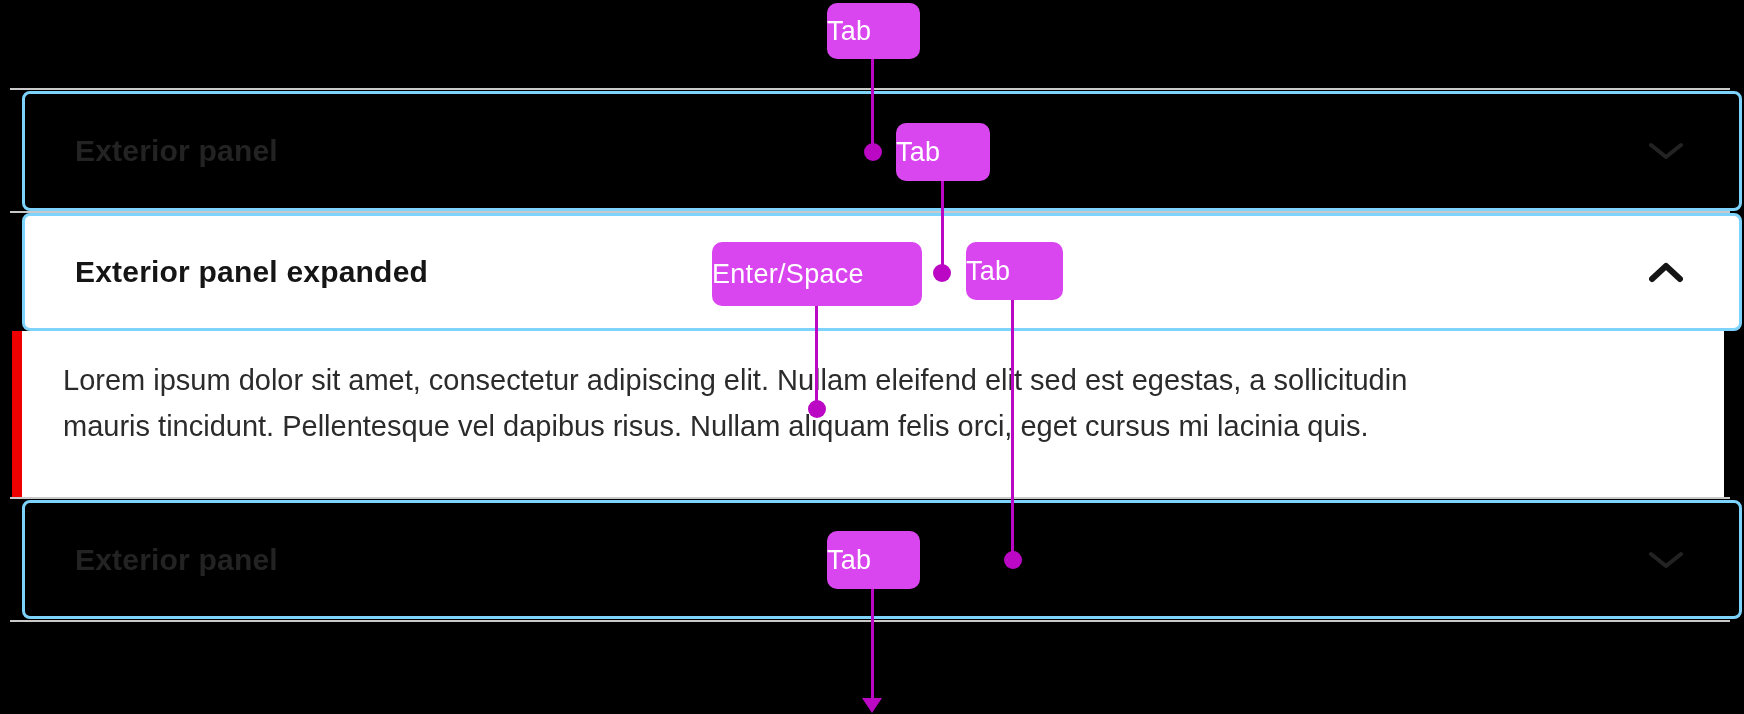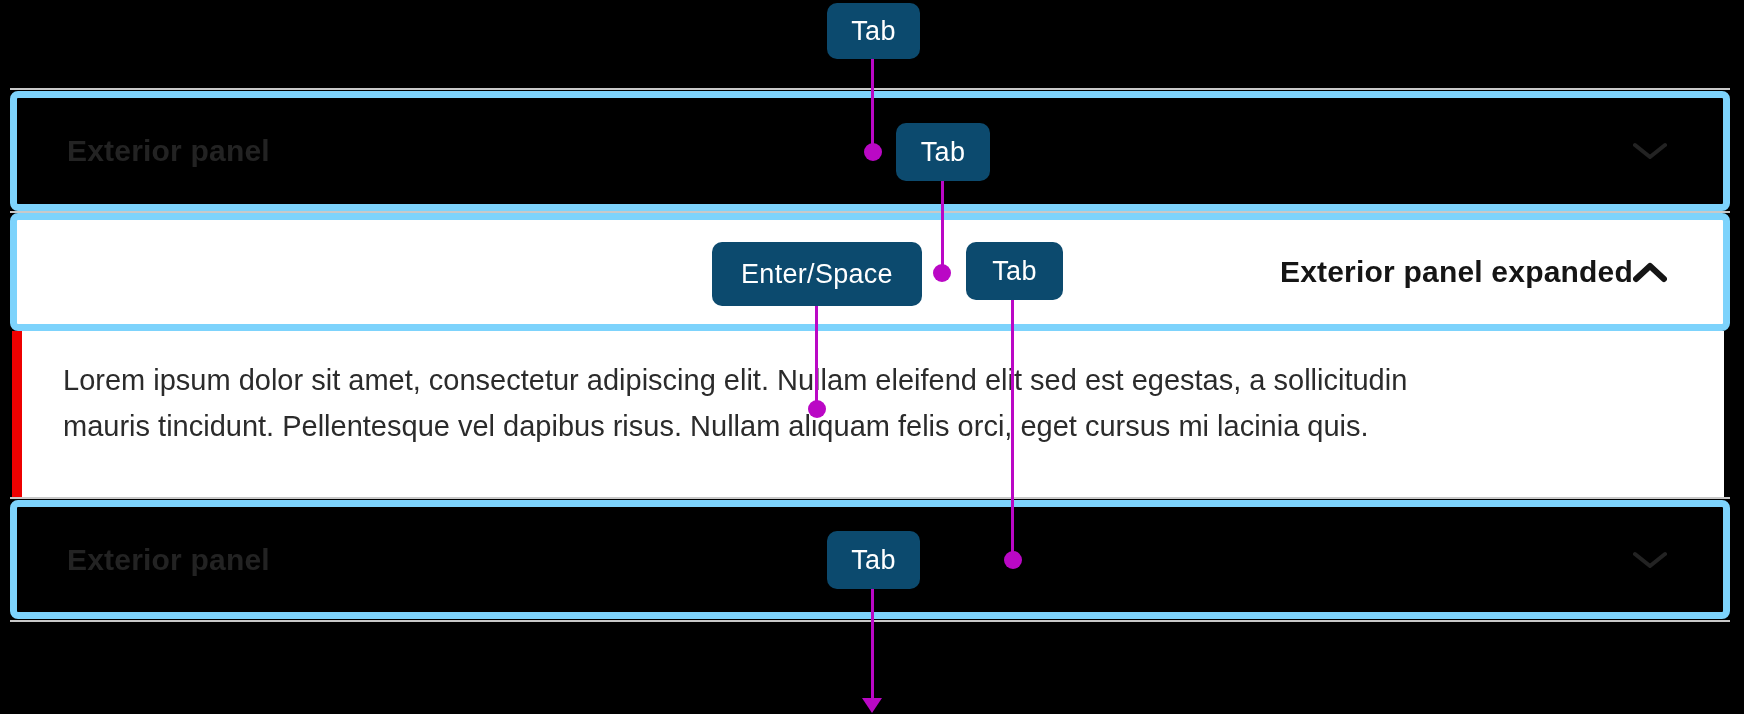--- a/index.html
+++ b/index.html
@@ -3,39 +3,39 @@
 <meta charset="utf-8">
 <style>
   html,body{margin:0;padding:0;background:#000;}
   body{width:1744px;height:714px;overflow:hidden;font-family:"Liberation Sans",sans-serif;}
   .stage{position:relative;width:1744px;height:714px;background:#000;}
 
   
   .hairline{position:absolute;left:10px;width:1720px;height:2px;background:#c9c9c9;}
 
   
-  .toggle{position:absolute;left:10px;width:1720px;box-sizing:border-box;
-          border:7px solid #7dd3fc;border-radius:8px;display:flex;align-items:center;
+  .toggle{position:absolute;left:22px;width:1720px;box-sizing:border-box;
+          border:3px solid #7dd3fc;border-radius:8px;display:flex;align-items:center;
           justify-content:space-between;padding:0 56px 0 50px;cursor:pointer;}
   .toggle.dark{background:#000;}
-  .toggle.light{background:#fff;justify-content:flex-end;}
+  .toggle.light{background:#fff;}
   .toggle-title{font-size:30px;font-weight:600;letter-spacing:0.2px;}
   .dark .toggle-title{color:#232323;}
   .light .toggle-title{color:#151515;}
   .chev{display:block;}
 
   
   .content{position:absolute;left:12px;top:331px;width:1712px;height:166px;background:#fff;
            box-sizing:border-box;border-left:10px solid #ee0000;}
   .content p{margin:0;padding:26px 0 0 41px;max-width:1420px;font-size:29px;line-height:46px;
              color:#2b2b2b;font-weight:400;}
 
   
-  .badge{position:absolute;background:#0c4a6e;color:#fff;border-radius:10px;
-         display:flex;align-items:center;justify-content:center;font-size:27px;
+  .badge{position:absolute;background:#d946ef;color:#fff;border-radius:10px;
+         display:flex;align-items:center;justify-content:flex-start;font-size:27px;
          font-weight:400;letter-spacing:0.3px;z-index:30;}
   .cline{position:absolute;width:3px;background:#ba08c5;z-index:25;}
   .cdot{position:absolute;width:18px;height:18px;border-radius:50%;background:#ba08c5;z-index:30;}
   .arrowhead{position:absolute;width:0;height:0;border-left:10px solid transparent;
              border-right:10px solid transparent;border-top:15px solid #ba08c5;z-index:30;}
 </style>
 </head>
 <body>
 
 <div class="stage">

